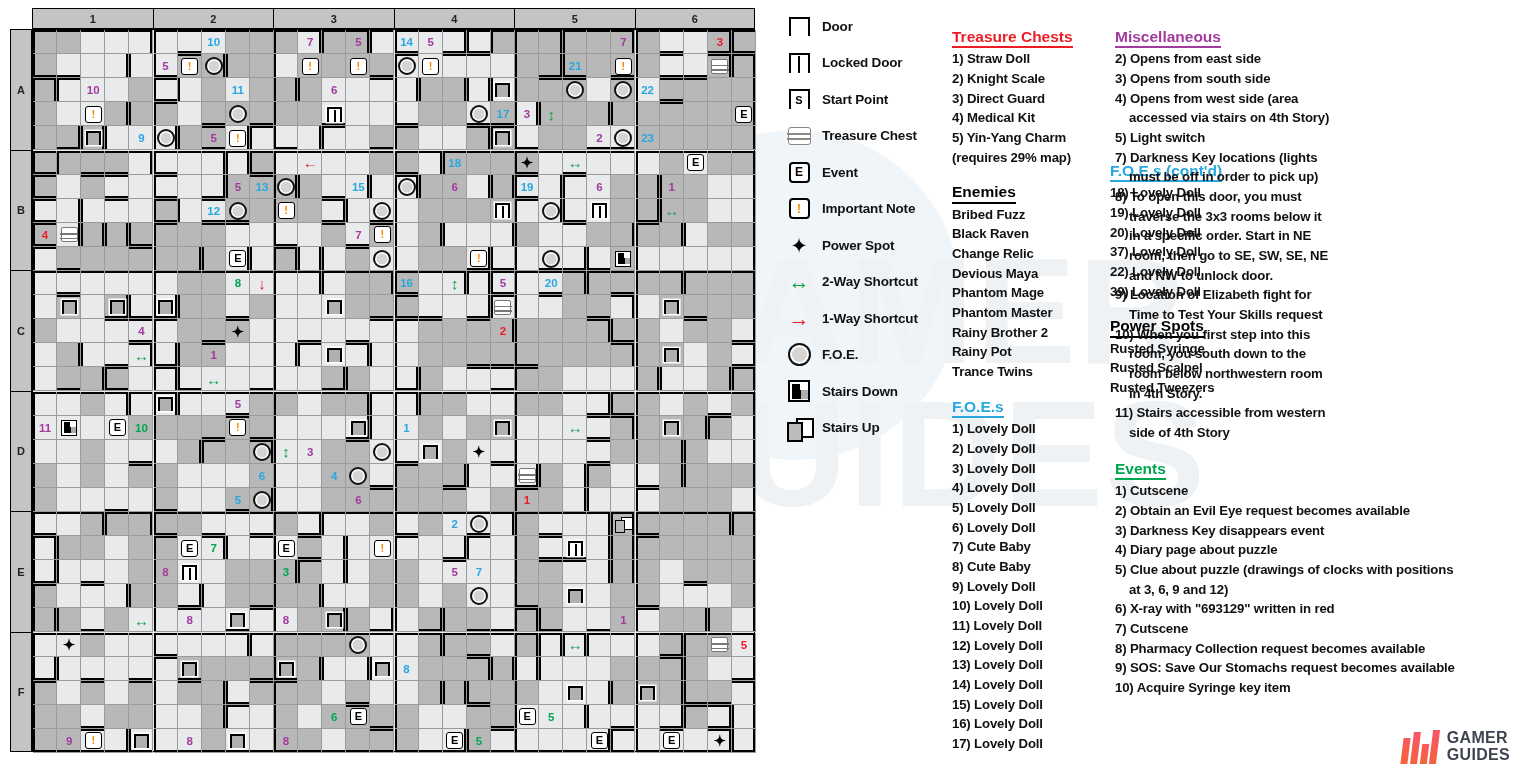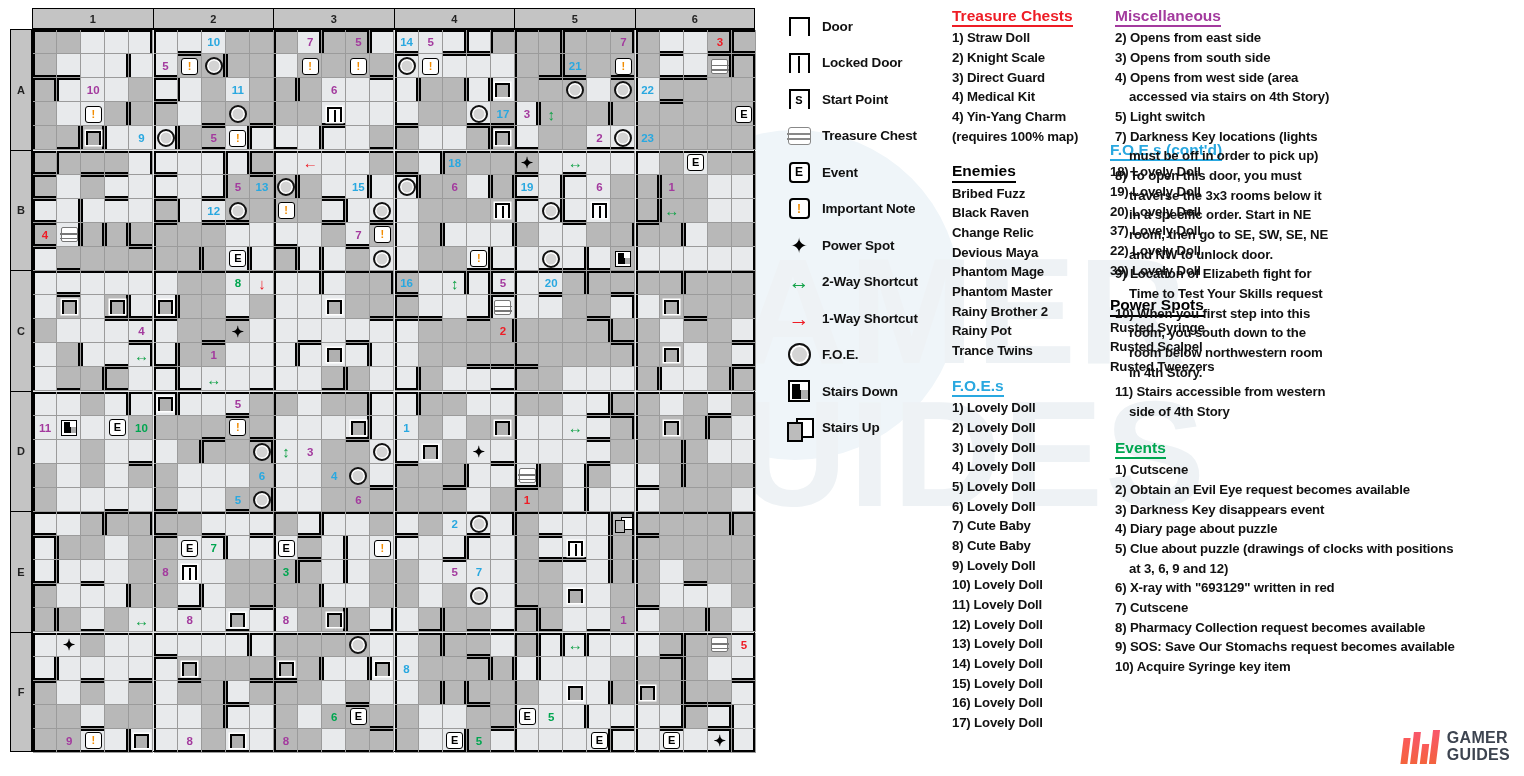--- a/index.html
+++ b/index.html
@@ -164,21 +164,21 @@
   .lg-foe{width:23px;height:23px;border-radius:50%;border:2.5px solid #111;background:#d4d4d4;
           box-shadow:inset 0 0 0 2px #fff;}
   .lg-sd{width:22px;height:22px;background:#fff;border:2px solid #000;position:relative;}
   .lg-sd:after{content:"";position:absolute;left:2px;top:2px;width:8px;height:15px;background:#000;}
   .lg-sd:before{content:"";position:absolute;left:10px;top:8px;width:7px;height:9px;background:#b0b0b0;border-left:1.5px solid #000;}
   .lg-su{width:24px;height:20px;position:relative;}
   .lg-su:after{content:"";position:absolute;left:0;top:4px;width:12px;height:16px;background:#bcbcbc;border:2px solid #000;}
   .lg-su:before{content:"";position:absolute;left:9px;top:0;width:14px;height:16px;background:#fff;border:2px solid #000;}
 
   
-  .txtcol { position:absolute; z-index:3; }
+  .txtcol { position:absolute; z-index:3;margin-top:21px; }
   #col-mid { left:952px; top:6px; width:170px; }
   #col-mid2{ left:1110px; top:140px; width:150px; }
   #col-right{ left:1115px; top:6px; width:400px; }
   #col-events{ left:1115px; top:438px; width:410px; }
 
   .sec-title {
     font-size:15.5px; font-weight:bold; display:inline-block;
     border-bottom:2px solid currentColor; line-height:1.25; margin-bottom:1px;
   }
   .t-red{color:#ee1c25;} .t-black{color:#000;} .t-blue{color:#29a8e0;}
@@ -1723,21 +1723,21 @@
   </div>
 
 <div class="txtcol" id="col-mid">
   <div>
     <div class="sec-title t-red">Treasure Chests</div>
     <div id="tc-list">
         <div class="li">1) Straw Doll</div>
         <div class="li">2) Knight Scale</div>
         <div class="li">3) Direct Guard</div>
         <div class="li">4) Medical Kit</div>
-        <div class="li">4) Yin-Yang Charm (requires 100% map)</div>
+        <div class="li">5) Yin-Yang Charm (requires 29% map)</div>
       </div>
   </div>
   <div class="gap"></div>
   <div>
     <div class="sec-title t-black">Enemies</div>
     <div id="en-list">
         <div class="li">Bribed Fuzz</div>
         <div class="li">Black Raven</div>
         <div class="li">Change Relic</div>
         <div class="li">Devious Maya</div>

